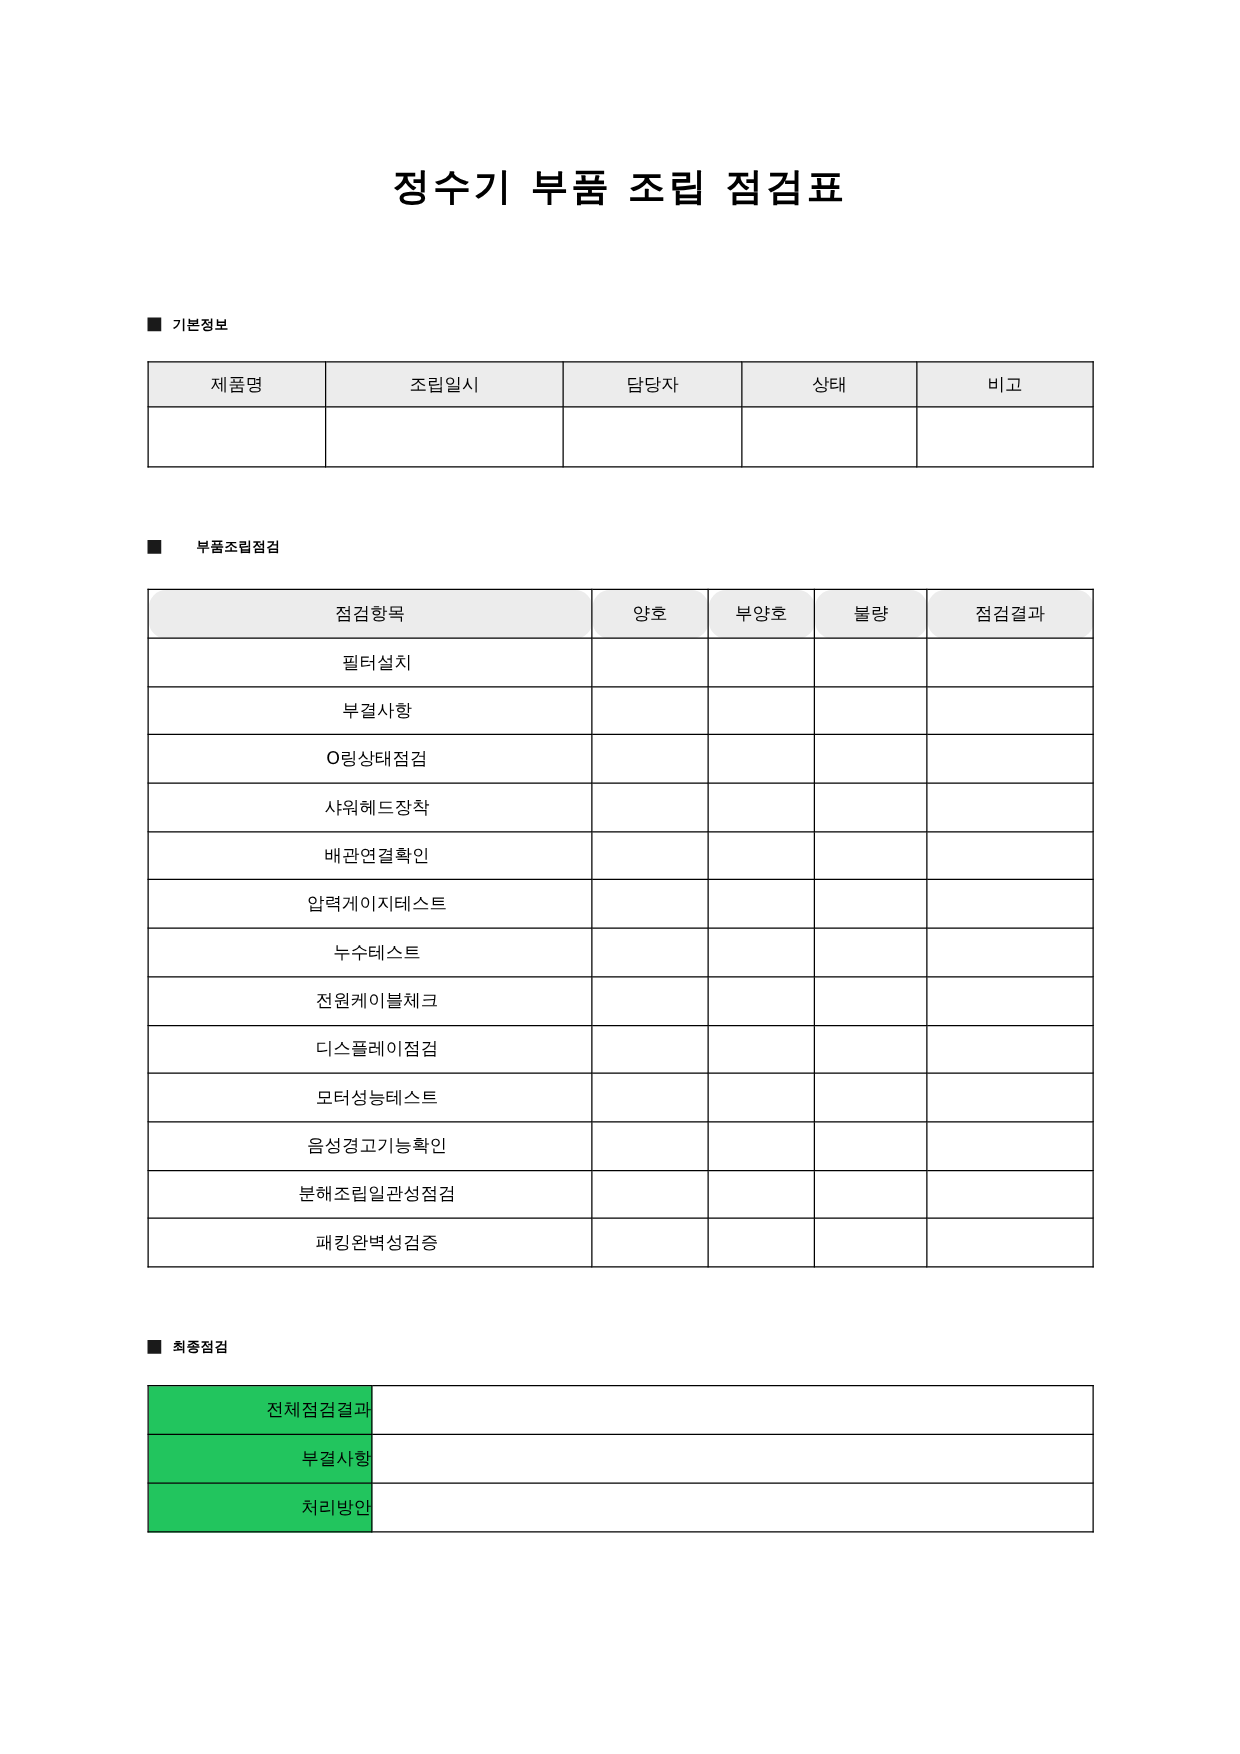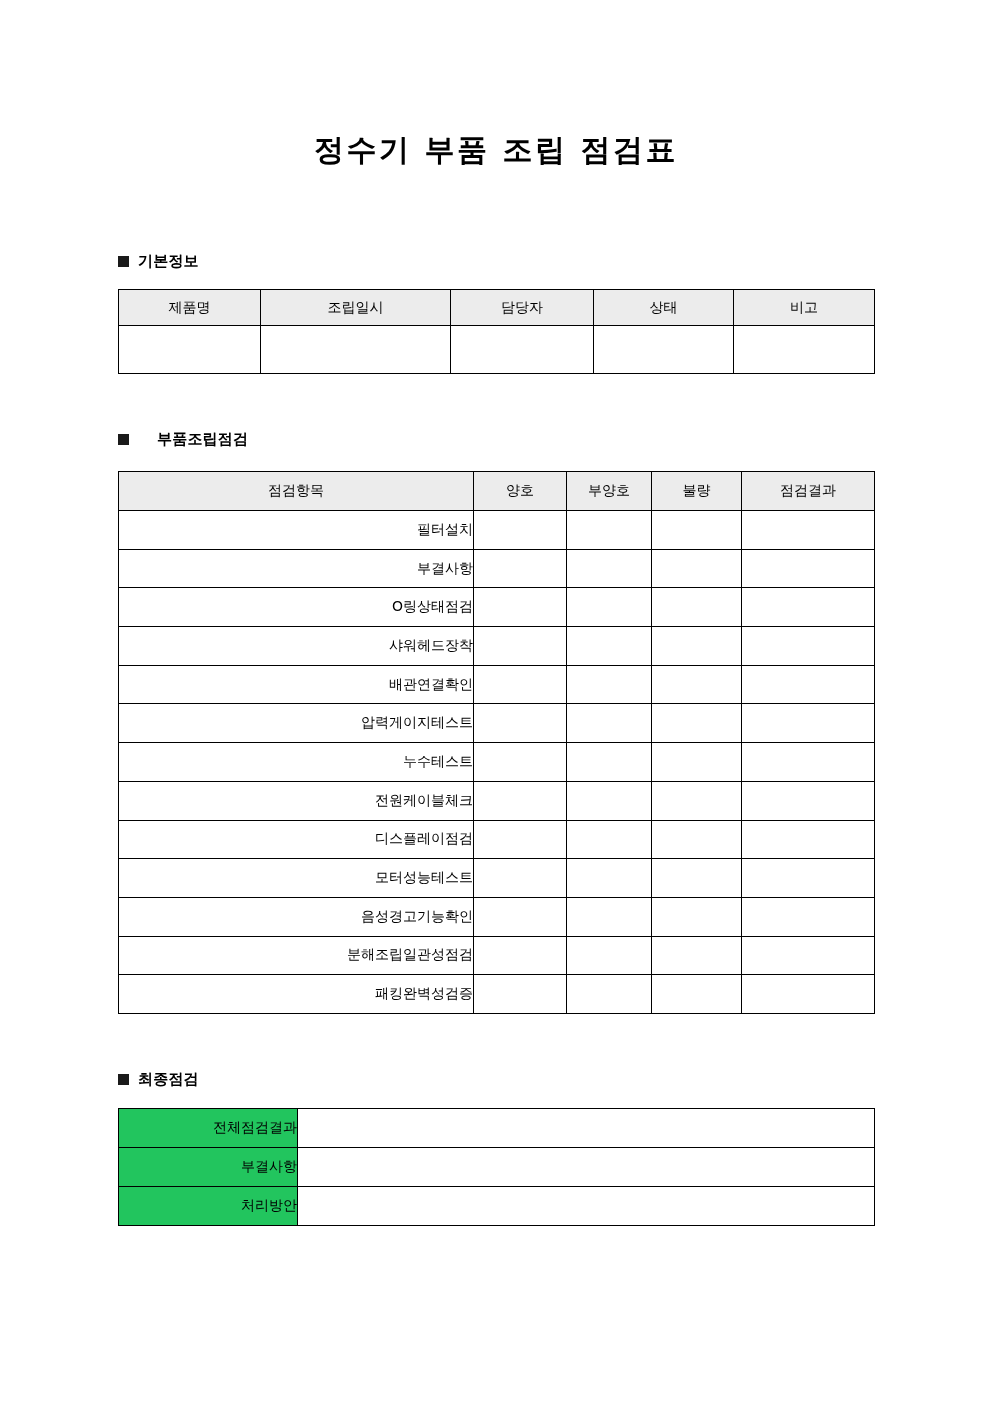--- a/index.html
+++ b/index.html
@@ -34,21 +34,21 @@
     font-size: 30px;
     font-weight: bold;
     letter-spacing: 2.5px;
     line-height: 1.2;
   }
 
   
   .section-header {
     position: absolute;
     left: 118px;
-    font-size: 15px;
+    font-size: 11px;
     font-weight: bold;
     letter-spacing: 0.2px;
     white-space: nowrap;
     display: flex;
     align-items: center;
     gap: 9px;
   }
   .section-bullet {
     display: inline-block;
     width: 11px;
@@ -92,24 +92,24 @@
   }
   #table-basic th { height: 35px; }
   #table-basic td { height: 47px; }
 
   
   #table-parts {
     left: 118px;
     top: 471px;
     width: 756px;
   }
-  #table-parts th { height: 38px; }
+  #table-parts th { height: 38px; border-radius: 14px; }
   #table-parts td { height: 37.7px; }
   #table-parts td.item-cell {
-    text-align: right;
+    text-align: center;
     padding-left: 11px;
     font-size: 14px;
   }
   #table-parts td.mark-cell { text-align: center; }
 
   
   #table-final {
     left: 118px;
     top: 1108px;
     width: 756px;

